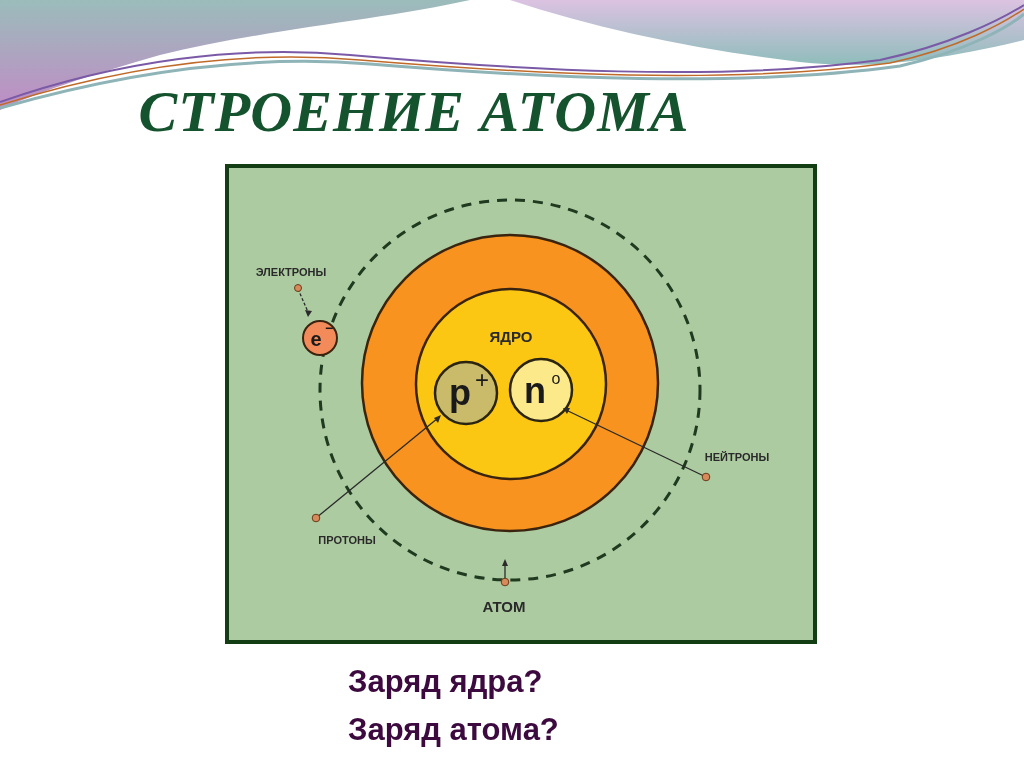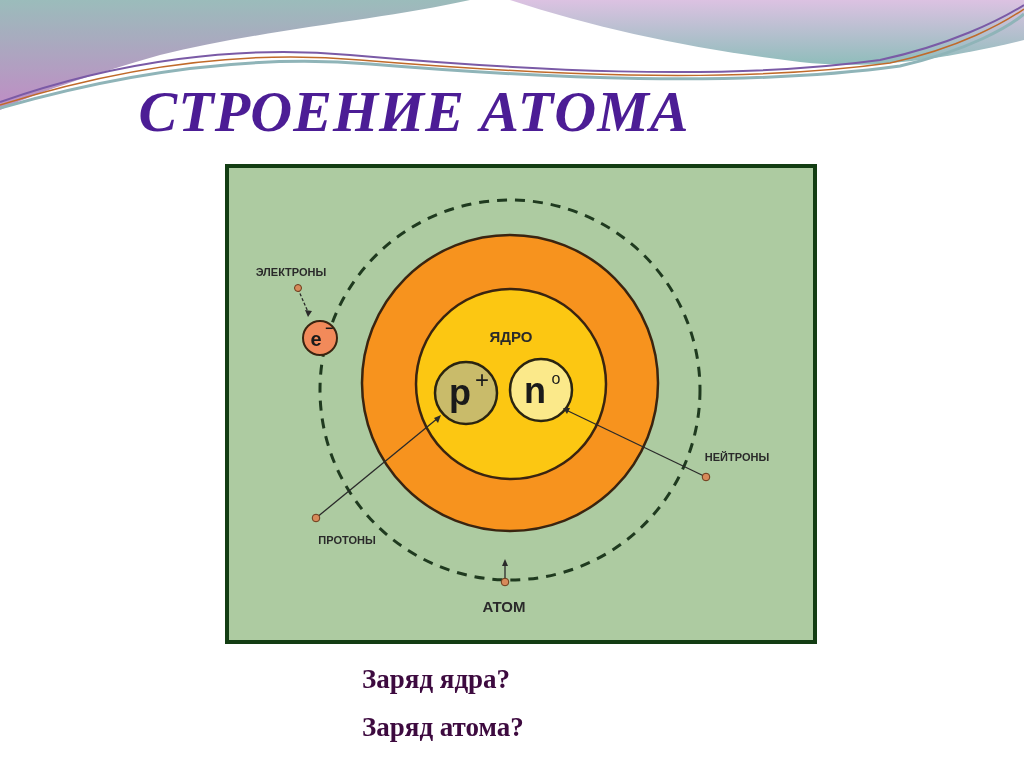--- a/index.html
+++ b/index.html
@@ -1,20 +1,20 @@
 <!DOCTYPE html>
 <html><head>
 <meta charset="utf-8">
 <style>
   html, body { margin:0; padding:0; }
   body { width:1024px; height:767px; background:#ffffff; position:relative; overflow:hidden; font-family:"DejaVu Sans", sans-serif; }
   .waves { position:absolute; left:0; top:0; width:1024px; height:120px; }
-  .title { position:absolute; left:0; width:828px; top:78px; text-align:center; font-family:"Liberation Serif", serif; font-weight:bold; font-style:italic; font-size:58px; color:#4c1d95; letter-spacing:1px; }
+  .title { position:absolute; left:0; width:828px; top:78px; text-align:center; font-family:"Liberation Serif", serif; font-weight:bold; font-style:italic; font-size:58px; color:#14532d; letter-spacing:1px; }
   .diagram { position:absolute; left:0; top:0; width:1024px; height:767px; }
-  .question { position:absolute; left:362px; font-family:Liberation Serif, serif; font-weight:bold; font-size:27px; color:#3d0a3f; }
+  .question { position:absolute; left:348px; font-family:Liberation Sans, sans-serif; font-weight:bold; font-size:31px; color:#3d0a3f; }
 </style>
 </head>
 <body>
 
 <svg class="waves" viewBox="0 0 1024 120" preserveAspectRatio="none">
   <defs>
     <linearGradient id="g1" x1="0" y1="0" x2="0" y2="1">
       <stop offset="0" stop-color="#9bbcbb"></stop>
       <stop offset="1" stop-color="#c08cc5"></stop>
     </linearGradient>

